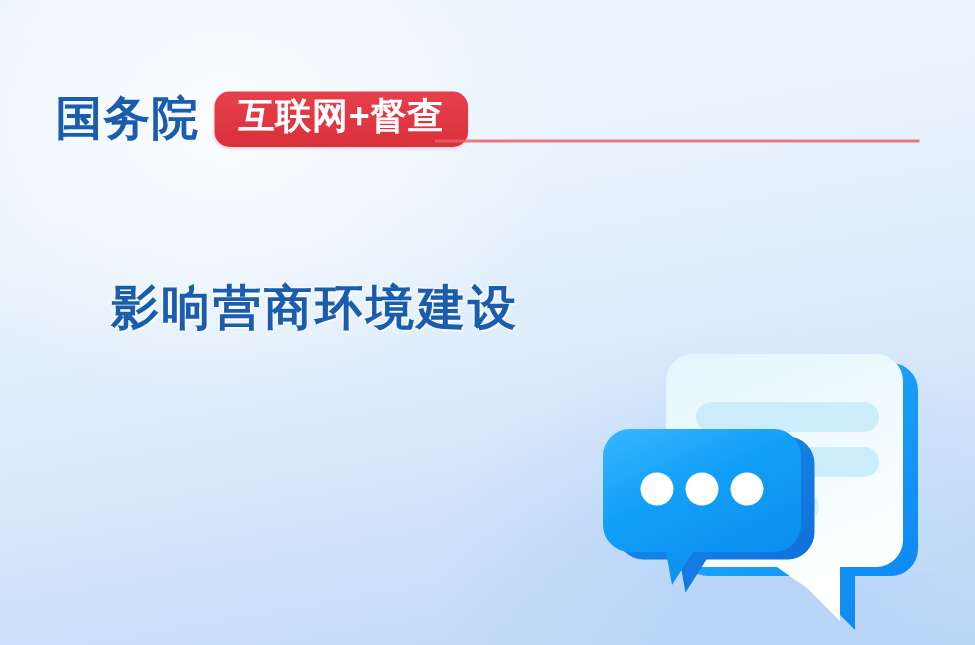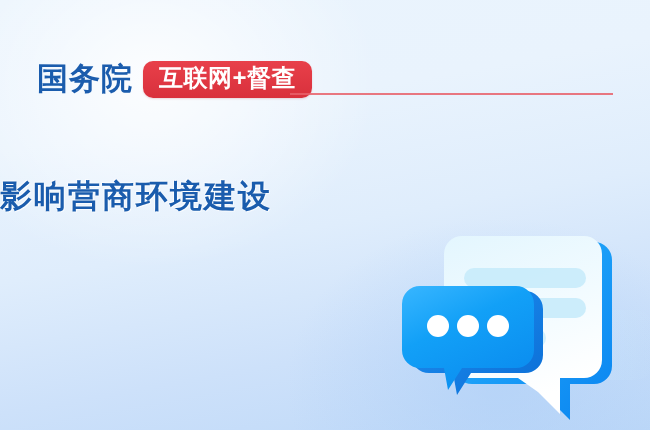--- a/index.html
+++ b/index.html
@@ -80,22 +80,24 @@
     width: 323px;
     height: 2px;
     background: #e8606a;
     opacity: 0.85;
   }
 
   
   .headline {
     position: absolute;
     left: 0;
-    top: 174px;
+    top: 186px;
     width: 420px;
+    text-align: center;
+    font-family: Liberation Mono, monospace;
   }
   .headline-line {
     font-size: 32px;
     font-weight: bold;
     color: #1a5cad;
     letter-spacing: 2px;
     line-height: 44px;
     white-space: nowrap;
     text-shadow:
       0 0 2px rgba(255,255,255,0.95),

